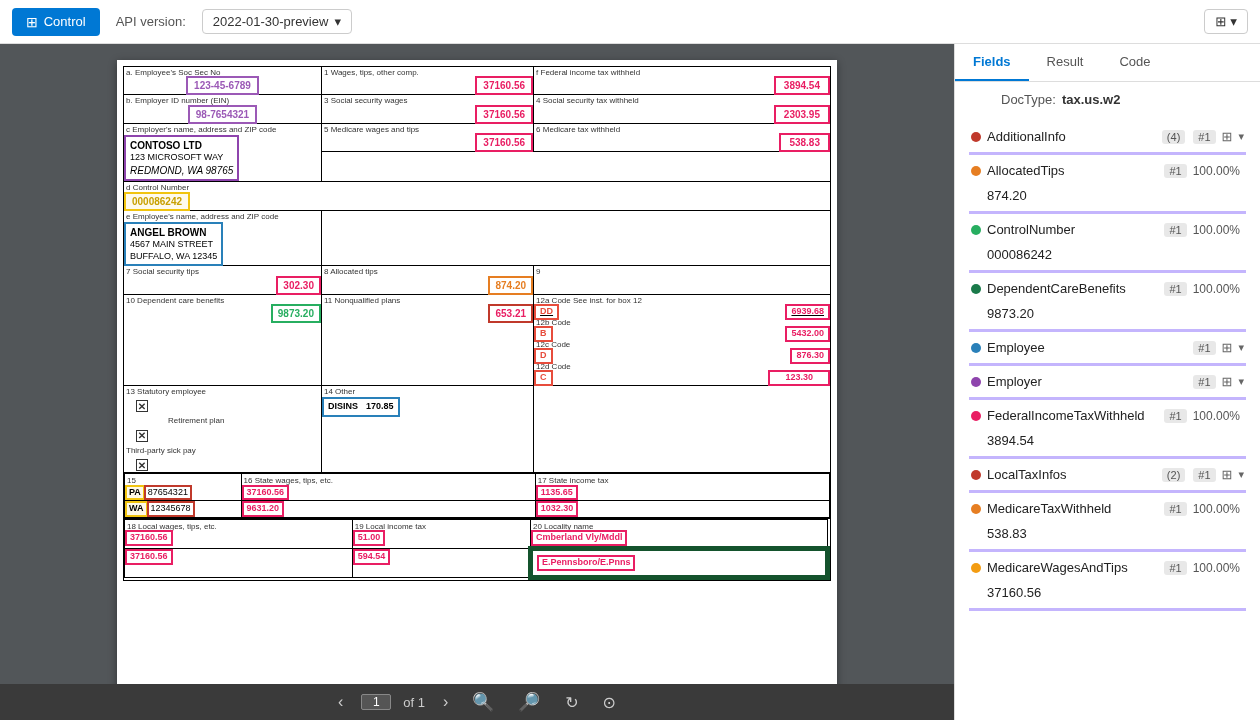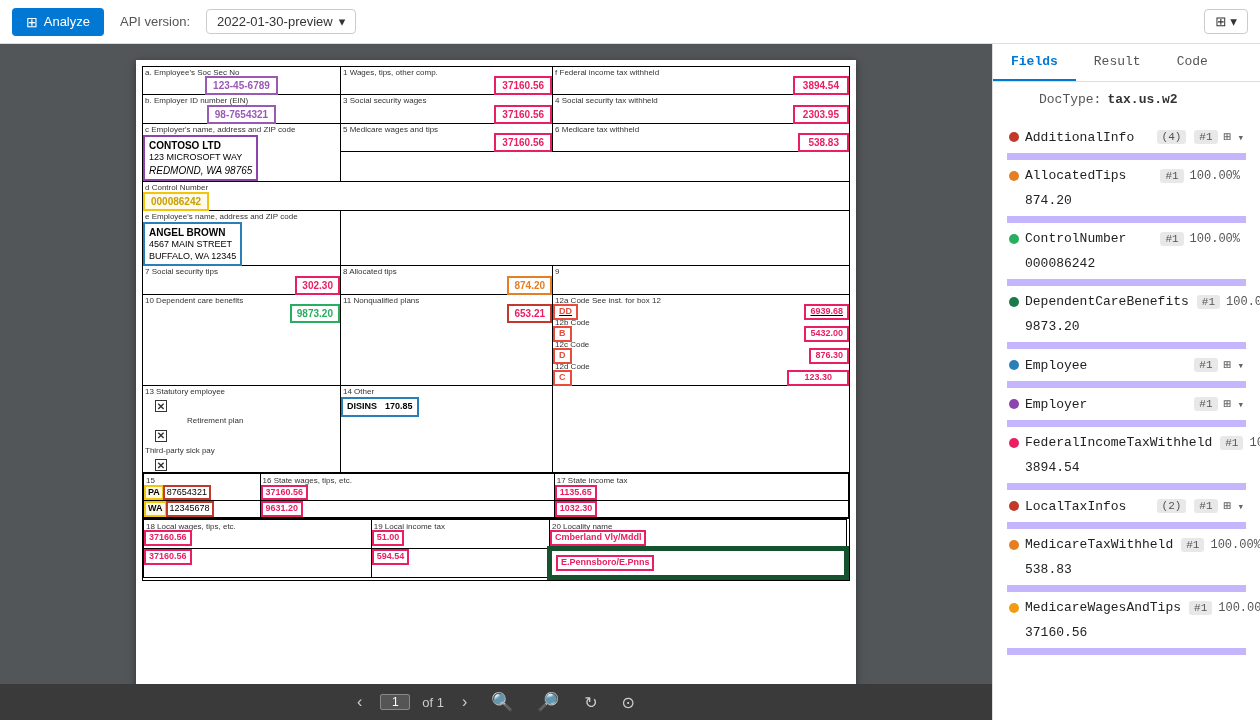--- a/index.html
+++ b/index.html
@@ -47,38 +47,38 @@
     .doc-toolbar button {
       background: none; border: none; color: #ccc; cursor: pointer; font-size: 16px; padding: 2px 6px;
     }
     .page-input {
       width: 30px; text-align: center; background: #555; border: 1px solid #888;
       color: #fff; font-size: 12px; border-radius: 2px;
     }
 
     
     .right-panel {
-      width: 268px; background: #fff; border-left: 1px solid #ddd;
-      display: flex; flex-direction: column; flex-shrink: 0; overflow: hidden; font-family: Liberation Mono, monospace;
+      width: 306px; background: #fff; border-left: 1px solid #ddd;
+      display: flex; flex-direction: column; flex-shrink: 0; overflow: hidden;
     }
     .panel-tabs {
       display: flex; border-bottom: 1px solid #ddd; flex-shrink: 0;
     }
     .panel-tab {
       padding: 10px 18px; cursor: pointer; font-size: 13px; color: #555;
       border-bottom: 2px solid transparent;
     }
     .panel-tab.active { color: #0078d4; border-bottom: 2px solid #0078d4; font-weight: 600; }
     .panel-body { flex: 1; overflow-y: auto; padding: 10px 14px; }
 
     .doctype-row { display: flex; gap: 6px; margin-bottom: 14px; font-size: 13px; color: #333; margin-left: 32px; }
     .doctype-label { color: #555; }
     .doctype-value { font-weight: 600; }
 
-    .field-item { margin-bottom: 0; border-bottom: 7px solid #c4b5fd; }
+    .field-item { margin-bottom: 0; border-bottom: 3px solid #c4b5fd; }
     .field-header {
       display: flex; align-items: center; padding: 8px 2px; cursor: pointer; gap: 6px;
     }
     .field-dot {
       width: 10px; height: 10px; border-radius: 50%; flex-shrink: 0;
     }
     .field-name { font-size: 13px; color: #222; flex: 1; }
     .field-badge {
       background: #e8e8e8; color: #555; font-size: 11px; border-radius: 3px;
       padding: 1px 5px; margin-left: 2px;
@@ -99,21 +99,21 @@
     .cell-value { font-size: 10px; font-weight: bold; text-align: right; }
     .cell-value.pink { color: #e91e63; }
     .cell-value.purple { color: #9b59b6; }
   </style>
 </head>
 <body>
 
 <div class="topbar">
   <button class="analyze-btn">
     <span class="analyze-icon">⊞</span>
-    <span>Analyze</span>
+    <span>Control</span>
   </button>
   <span class="api-label">API version:</span>
   <button class="api-version">
     <span>2022-01-30-preview</span>
     <span>▾</span>
   </button>
   <div class="topbar-right">
     <button class="layer-btn">
       <span>⊞</span>
       <span>▾</span>

